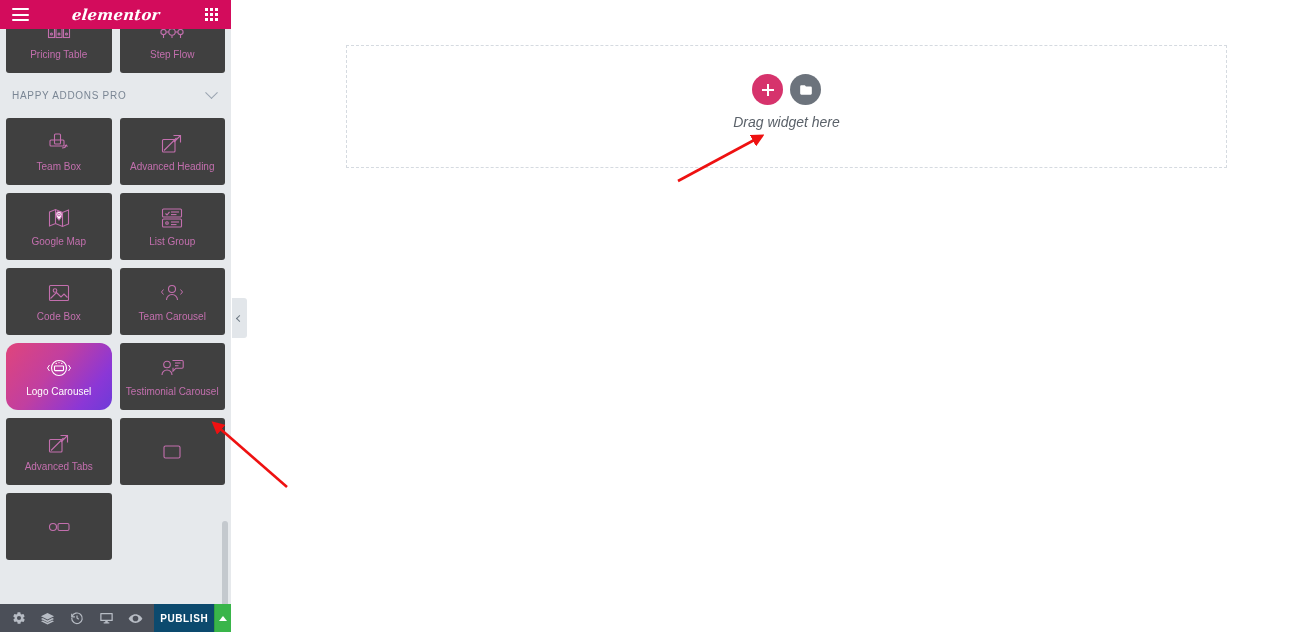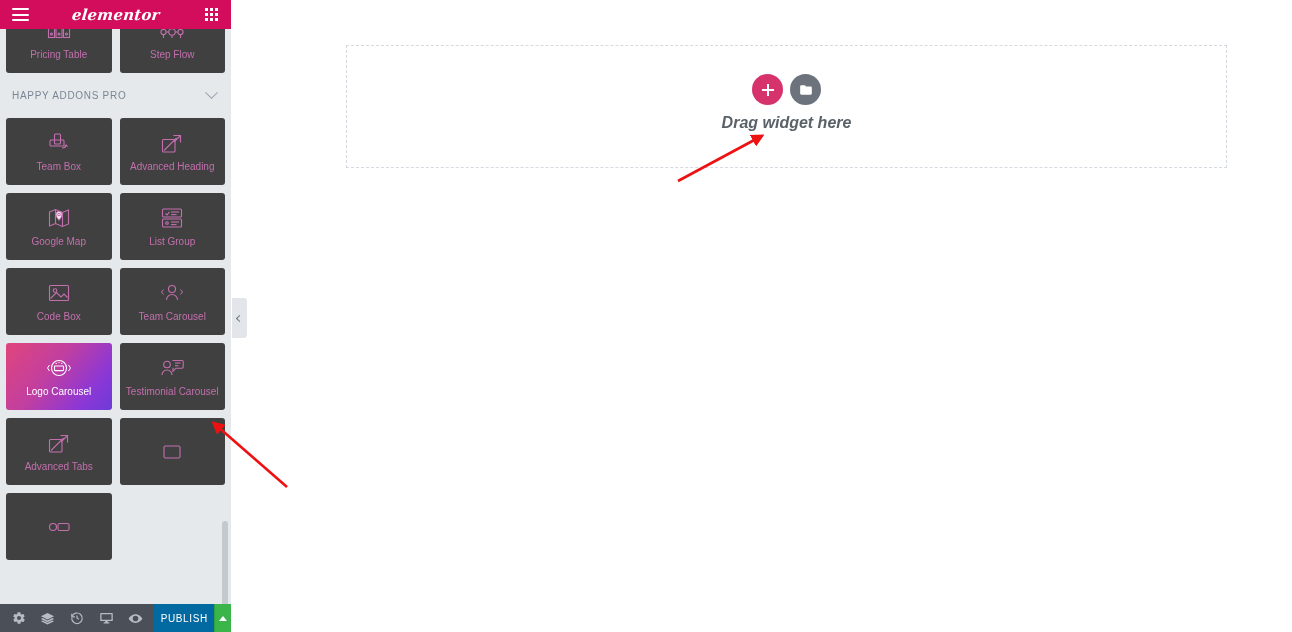--- a/index.html
+++ b/index.html
@@ -65,20 +65,21 @@
     position: relative;
   }
   .widget-card .wlabel {
     font-size: 10px; color: #c36fae; line-height: 1;
     text-align: center; white-space: nowrap;
   }
   .widget-card .wicon { height: 24px; display: flex; align-items: center;
                         justify-content: center; color: #c36fae; }
   .widget-card.active {
     background: linear-gradient(128deg, #e0457b 0%, #c13fa0 42%, #8b37d6 78%, #6d3bd8 100%);
+    border-radius: 12px;
   }
   .widget-card.active .wlabel { color: #ffffff; }
   .widget-card.active .wicon { color: #ffffff; }
 
   
   .section-title {
     grid-column: 1 / -1;
     height: 27px;
     display: flex; align-items: center; justify-content: space-between;
     padding: 0 9px 0 6px;
@@ -110,24 +111,24 @@
     display: flex; align-items: center;
     padding-left: 4px;
     position: relative; z-index: 6;
   }
   .footer-icon {
     width: 39px; height: 28px; display: flex; align-items: center;
     justify-content: center; color: #b7bcc4; cursor: pointer;
   }
   .publish-btn {
     margin-left: 4px;
-    background: #0369a1; color: #fff;
+    background: #0c4a6e; color: #fff;
     height: 28px; width: 80px;
     display: flex; align-items: center; justify-content: center;
-    font-size: 10px; font-weight: 400; letter-spacing: .6px; cursor: pointer;
+    font-size: 10px; font-weight: 700; letter-spacing: .6px; cursor: pointer;
   }
   .publish-caret {
     background: #39b54a; height: 28px; width: 22px;
     display: flex; align-items: center; justify-content: center;
     border-left: 1px solid #2fa040; cursor: pointer;
   }
   .caret-up {
     width: 0; height: 0; border-left: 4px solid transparent;
     border-right: 4px solid transparent; border-bottom: 5px solid #fff;
   }
@@ -176,23 +177,22 @@
   }
   .dz-add .plus:before { left: 5px; top: 0; width: 2px; height: 12px; }
   .dz-add .plus:after  { top: 5px; left: 0; height: 2px; width: 12px; }
   .dz-folder {
     width: 31px; height: 31px; border-radius: 50%;
     background: #6c737c;
     display: flex; align-items: center; justify-content: center;
     cursor: pointer;
   }
   .dz-label {
-    font-size: 16px; font-style: italic; color: #5a6169;
+    font-size: 14px; font-style: italic; color: #5a6169;
     font-family: "Liberation Sans", sans-serif;
-    font-weight: bold;
   }
 
   
   .annot { position: absolute; left: 0; top: 0; width: 1292px; height: 632px;
            pointer-events: none; z-index: 9; }
 </style>
 </head>
 <body>
 
 <div class="app">

